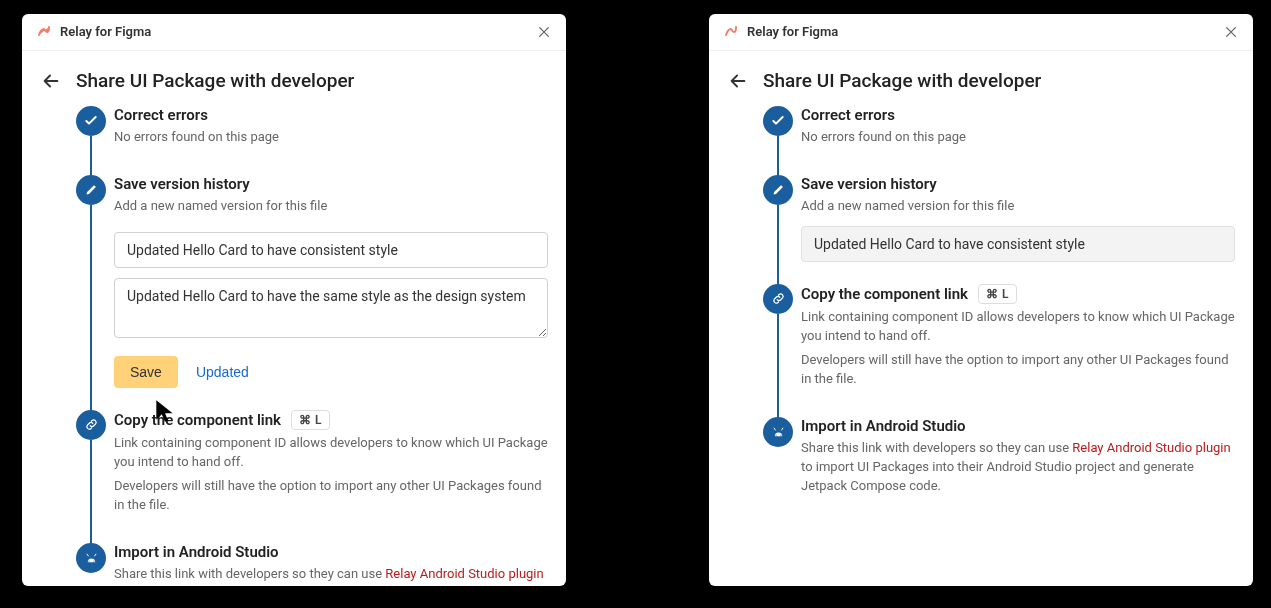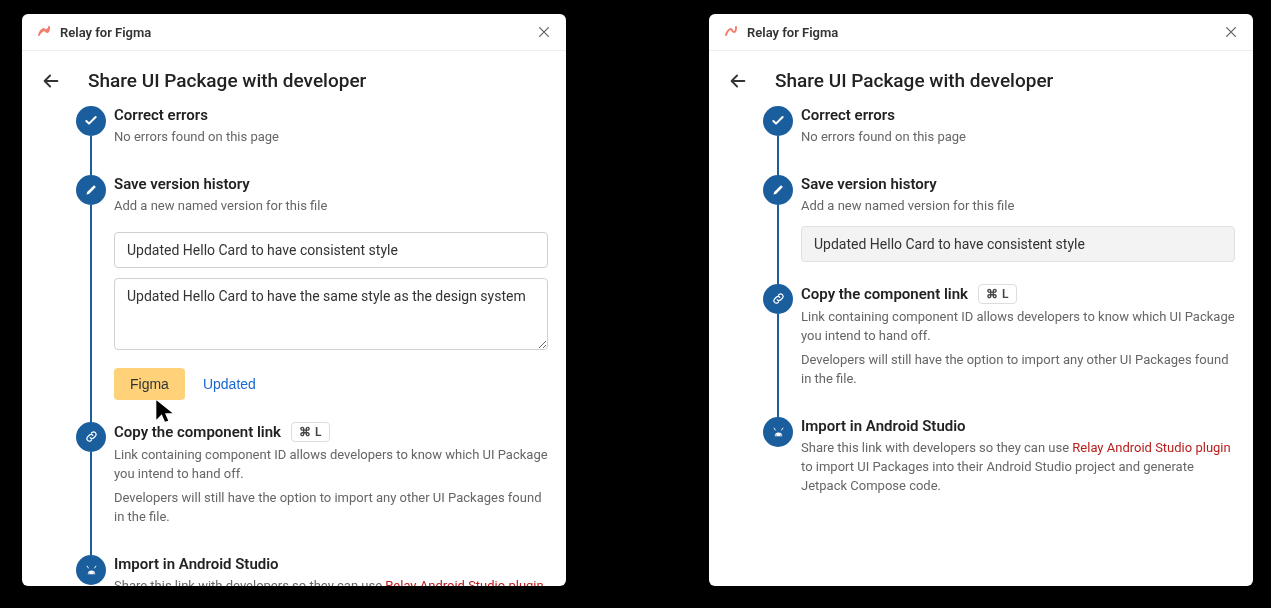--- a/index.html
+++ b/index.html
@@ -18,21 +18,21 @@
     box-shadow: 0 8px 24px rgba(0,0,0,0.35);
     overflow: hidden;
     display: flex;
     flex-direction: column;
   }
   .panel-left { left: 22px; top: 14px; width: 544px; height: 572px; }
   .panel-right { left: 709px; top: 14px; width: 544px; height: 572px; }
 
   .header {
     display: flex;
-    align-items: center;
+    align-items: flex-start;
     padding: 10px 14px;
     border-bottom: 1px solid #eee;
     font-size: 13px;
     font-weight: 600;
     color: #333;
   }
   .logo {
     width: 16px; height: 16px; margin-right: 8px;
     display: inline-flex; align-items: center; justify-content: center;
   }
@@ -52,21 +52,20 @@
   }
   .back-arrow {
     width: 22px; height: 22px;
     color: #333;
     cursor: pointer;
   }
   .page-title {
     font-size: 19px;
     font-weight: 500;
     color: #222;
-    margin-left: 12px;
   }
 
   .steps {
     position: relative;
     padding: 0 18px 18px 28px;
     overflow: hidden;
   }
   .step {
     position: relative;
     padding-left: 50px;
@@ -130,21 +129,21 @@
     width: 100%;
     border: 1px solid #d0d0d0;
     border-radius: 4px;
     padding: 9px 12px;
     font-size: 14px;
     color: #333;
     font-family: inherit;
     margin-top: 10px;
     background: #fff;
   }
-  .textarea { resize: both; height: 72px; }
+  .textarea { resize: both; height: 60px; }
 
   .readonly-field {
     width: 100%;
     border: 1px solid #e0e0e0;
     background: #f3f3f3;
     border-radius: 4px;
     padding: 9px 12px;
     font-size: 14px;
     color: #333;
     margin-top: 10px;
@@ -227,21 +226,21 @@
         <svg viewBox="0 0 24 24" width="15" height="15">
             <path d="M4 20l4-1 11-11-3-3L5 16l-1 4z" fill="currentColor"></path>
           </svg>
       </div>
       <div class="step-body">
         <div class="step-title">Save version history</div>
         <div class="step-sub">Add a new named version for this file</div>
         <input class="text-input" value="Updated Hello Card to have consistent style" style="">
         <textarea class="textarea" style="">Updated Hello Card to have the same style as the design system</textarea>
         <div class="btn-row">
-          <button class="btn-save">Figma</button>
+          <button class="btn-save">Save</button>
           <button class="btn-cancel">Updated</button>
         </div>
       </div>
     </div>
 
     <div class="step">
       <div class="step-icon">
         <svg viewBox="0 0 24 24" width="15" height="15">
             <path d="M10 14a4 4 0 005.6 0l3-3a4 4 0 00-5.6-5.6l-1 1M14 10a4 4 0 00-5.6 0l-3 3a4 4 0 005.6 5.6l1-1" stroke="currentColor" stroke-width="2" fill="none" stroke-linecap="round"></path>
           </svg>

